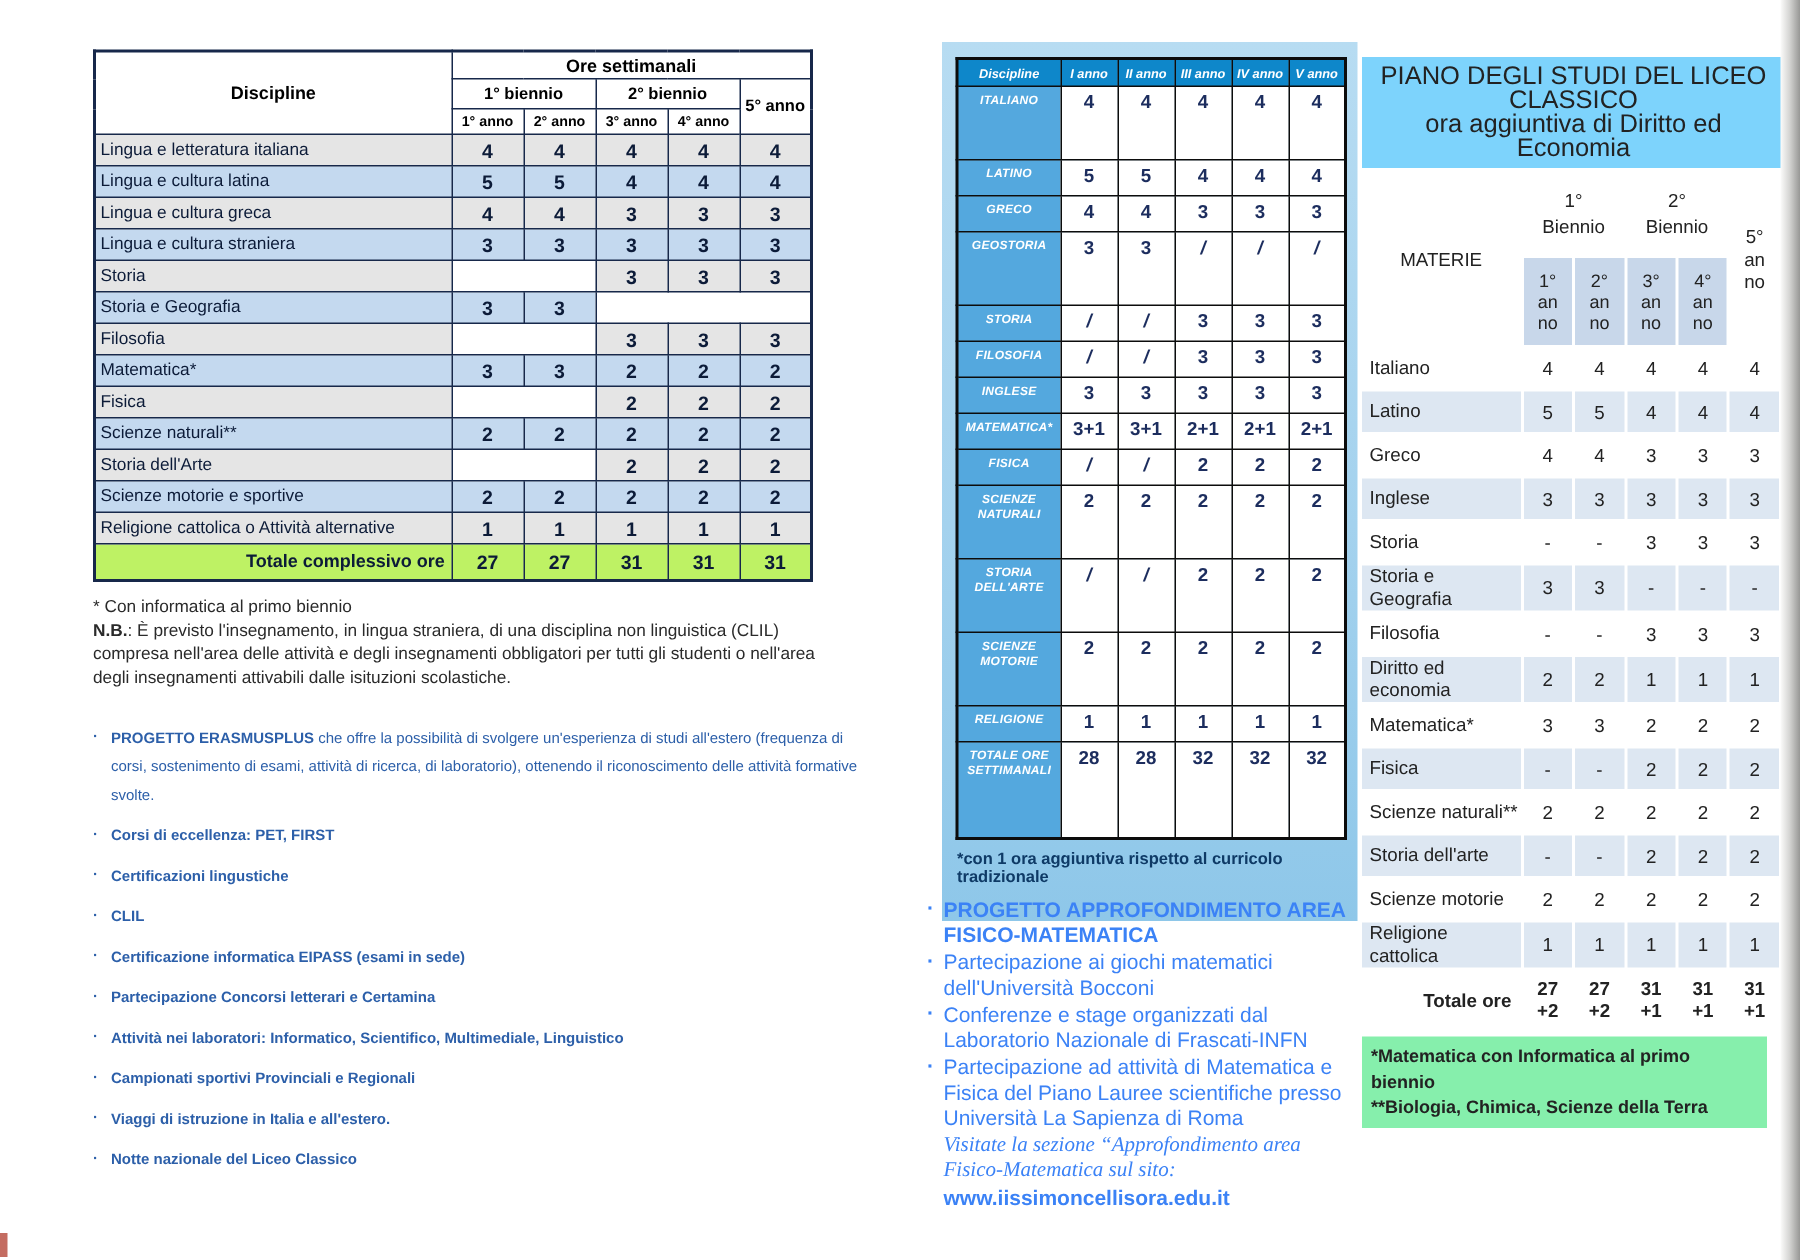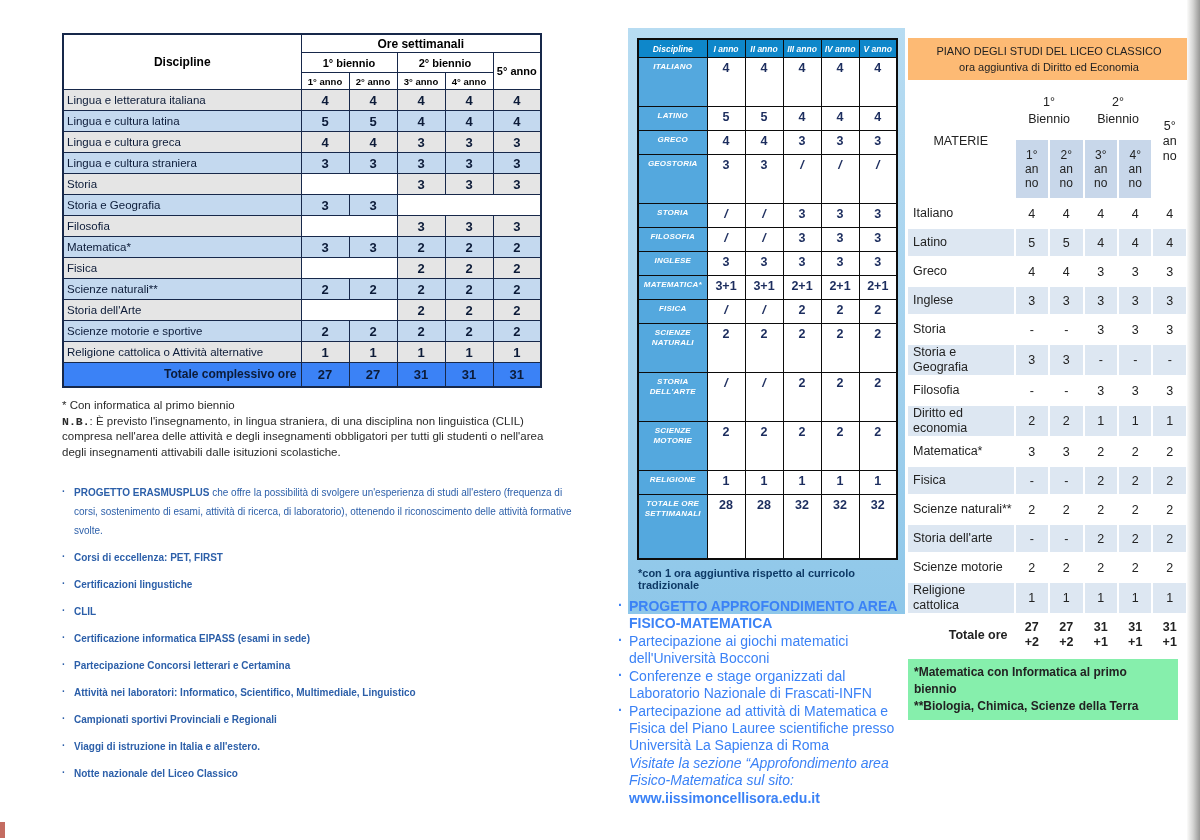--- a/index.html
+++ b/index.html
@@ -22,27 +22,27 @@
   #t1 .h-bi{font-size:11px;height:19px;}
   #t1 .h-y5{font-size:11px;}
   #t1 .h-yr{font-size:9.5px;height:16px;}
   #t1 tbody tr{height:21px;}
   #t1 td.lab{font-size:11.5px;color:#0c1b38;padding-left:3px;text-align:left;}
   #t1 td.num{font-size:13px;font-weight:bold;color:#0c1b38;text-align:center;}
   #t1 tr.dark td{background:#e5e5e5;}
   #t1 tr.light td{background:#c4d9ef;}
   #t1 td.blank{background:#ffffff !important;}
   #t1 tfoot tr{height:24px;}
-  #t1 tfoot td{background:#3b82f6;color:#0c1b38;margin-top:40px;}
+  #t1 tfoot td{background:#bef264;color:#0c1b38;margin-top:40px;}
   #t1 .tot-lab{font-size:12px;font-weight:bold;text-align:right;padding-right:4px;}
 
   
   #notes1{position:absolute;left:62px;top:398px;width:505px;font-size:11.5px;
           line-height:15.5px;color:#2a2a2a;}
-  #notes1 .nb-b{font-weight:bold;font-family:Liberation Mono, monospace;}
+  #notes1 .nb-b{font-weight:bold;}
 
   
   #bullets-left{position:absolute;left:60px;top:483px;width:515px;list-style:none;
                 margin:0;padding:0;color:#2c5fa9;font-size:10px;line-height:19px;}
   #bullets-left li{position:relative;padding-left:14px;margin-bottom:8px;}
   #bullets-left li::before{content:"·";position:absolute;left:2px;top:-1px;font-weight:bold;}
   .blt-b{font-weight:bold;}
 
   
   #panel2{position:absolute;left:628px;top:28px;width:277px;height:586px;
@@ -59,26 +59,26 @@
   #t2 td.slash{font-style:italic;}
   #t2 tr.h1{height:24px;} #t2 tr.h2{height:49px;} #t2 tr.h3{height:64px;}
   .t2-note{padding:2px 8px 0 10px;font-size:11px;font-weight:bold;color:#0e3a66;}
 
   
   #mid-bullets{position:absolute;left:616px;top:598px;width:293px;color:#3b82f6;
                font-size:14px;line-height:17px;}
   #mid-bullets ul{list-style:none;margin:0;padding:0;}
   #mid-bullets li{position:relative;padding-left:13px;margin-bottom:1px;}
   #mid-bullets li::before{content:"·";position:absolute;left:2px;top:-1px;font-weight:bold;}
-  #mid-note{padding-left:13px;font-style:italic;margin-top:1px;}
+  #mid-note{padding-left:13px;font-style:italic;margin-top:1px;font-family:Liberation Serif, serif;}
   #mid-web{padding-left:13px;font-weight:bold;margin-top:1px;}
 
   
   #panel3{position:absolute;left:908px;top:38px;width:282px;color:#222;}
-  .t3-title{background:#fdba74;text-align:center;font-size:11px;line-height:16px;
+  .t3-title{background:#7dd3fc;text-align:center;font-size:17px;line-height:16px;
             padding:5px 12px;margin-bottom:2px;}
   #t3{border-collapse:separate;border-spacing:2px;width:282px;table-layout:fixed;margin-left:-2px;}
   #t3 col.c-lab{width:104px;} #t3 col.c-yr{width:32px;}
   #t3 th,#t3 td{padding:0;font-weight:normal;}
   #t3 th.materie{background:#fff;font-size:12.5px;text-align:center;vertical-align:middle;}
   #t3 th.bi{background:#fff;font-size:12.5px;height:54px;vertical-align:middle;text-align:center;line-height:17px;}
   #t3 th.y5{background:#fff;font-size:12.5px;vertical-align:middle;text-align:center;line-height:15px;}
   #t3 th.colhead{background:#c8d7ea;font-size:12px;height:58px;vertical-align:middle;
                  text-align:center;line-height:14px;}
   #t3 tbody tr{height:27px;}

